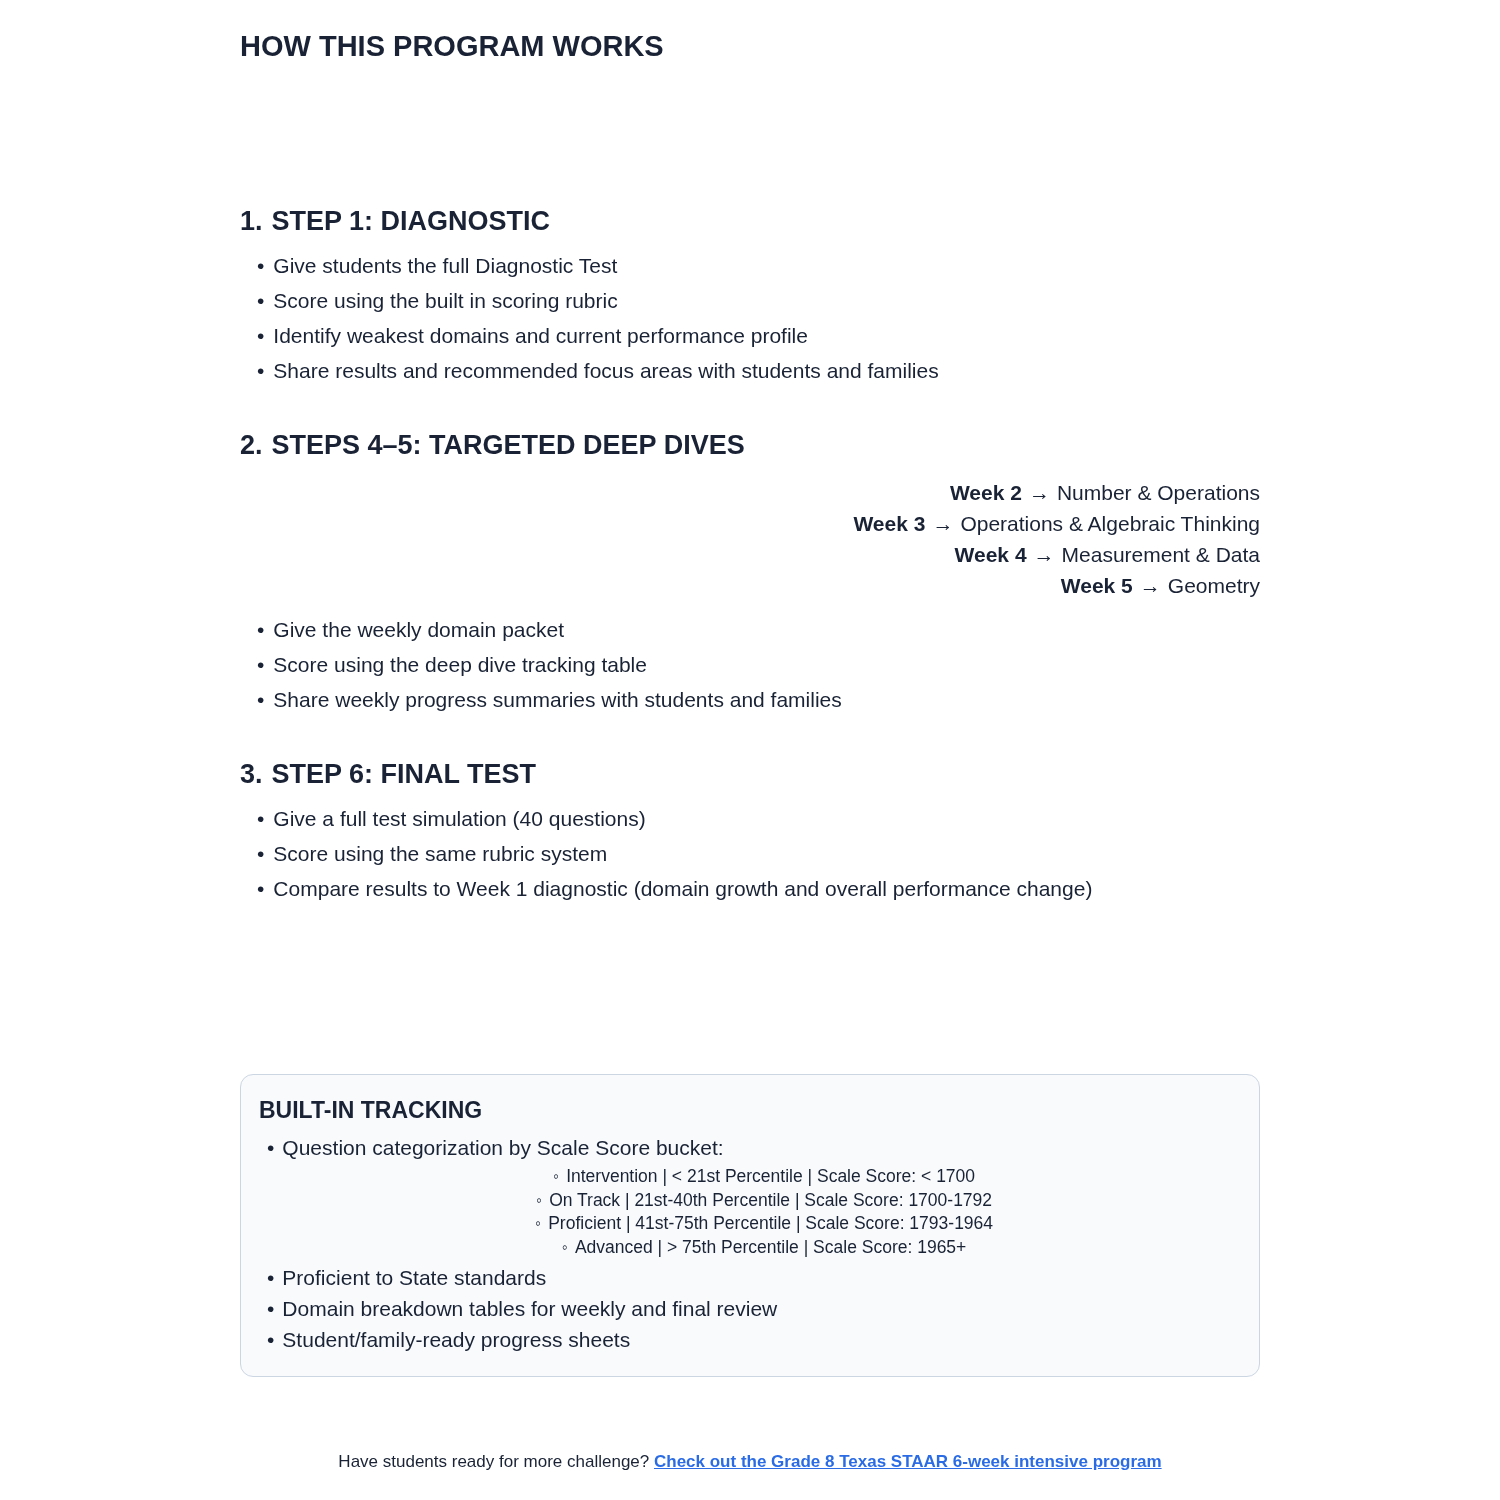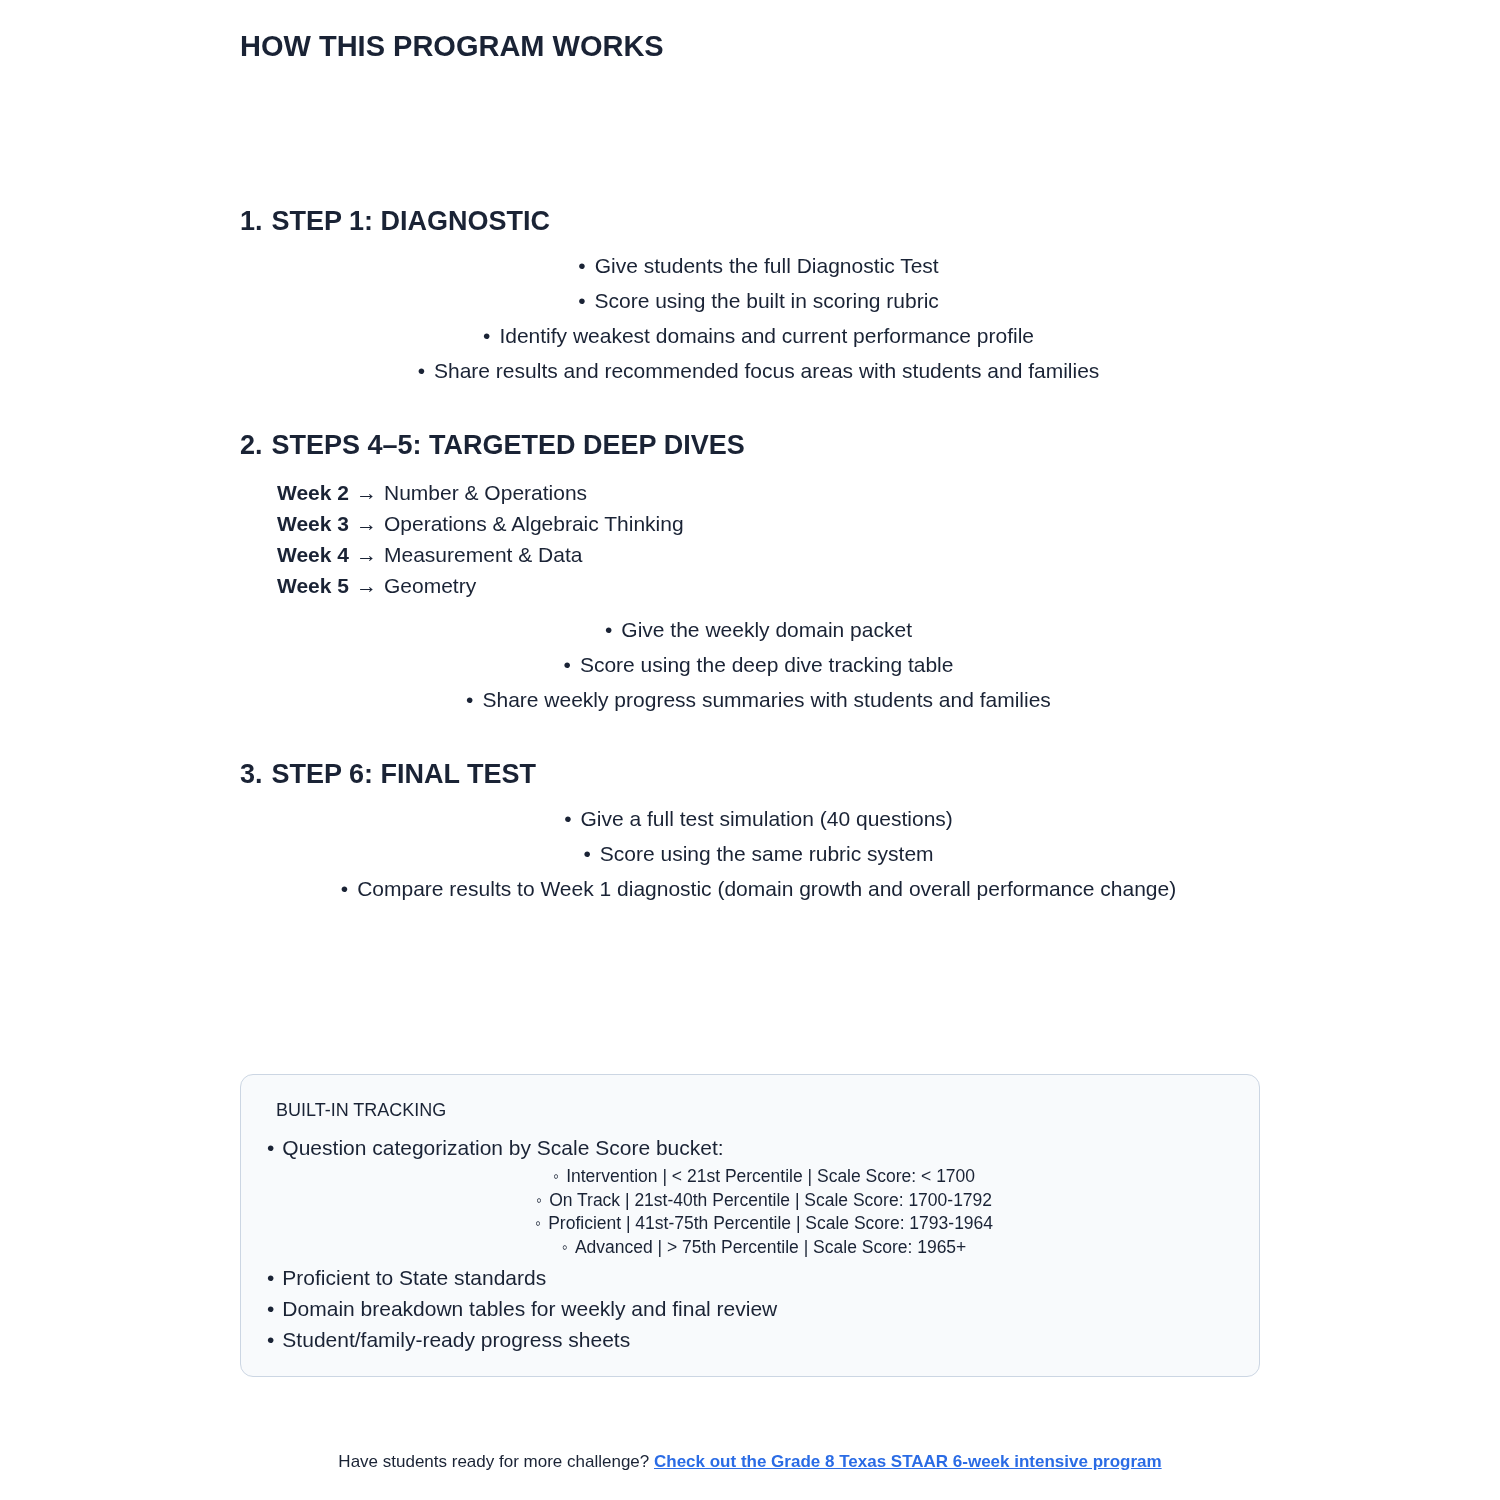--- a/index.html
+++ b/index.html
@@ -37,50 +37,50 @@
   }
   section.step:first-child h2 {
     margin-top: 0;
   }
   .step-number { margin-right: 9px; }
   ul.bullets {
     list-style: none;
     margin: 0;
     padding: 0 0 0 17px;
     font-size: 21px;
-    text-align: center;
   }
   ul.bullets > li {
     line-height: 26px;
     margin-bottom: 9px;
   }
   ul.bullets > li::before {
     content: "\2022";
     margin-right: 9px;
   }
   .weeks {
     padding-left: 37px;
     font-size: 21px;
     margin: 14px 0 16px 0;
+    text-align: right;
   }
   .week { line-height: 31px; }
   .week .wk { font-weight: bold; }
   .week .arrow { margin: 0 7px; }
   .box {
     margin-top: 172px;
     background: #f8fafc;
     border: 1px solid #ccd6e3;
     border-radius: 13px;
     padding: 20px 24px 18px 18px;
   }
   .box h3 {
-    font-size: 18px;
+    font-size: 23px;
     line-height: 30px;
-    font-weight: normal;
-    margin: 0 0 10px 17px;
+    font-weight: bold;
+    margin: 0 0 10px 0;
   }
   ul.box-list {
     list-style: none;
     margin: 0;
     padding: 0 0 0 8px;
     font-size: 21px;
   }
   ul.box-list > li {
     line-height: 26px;
     margin-bottom: 5px;

